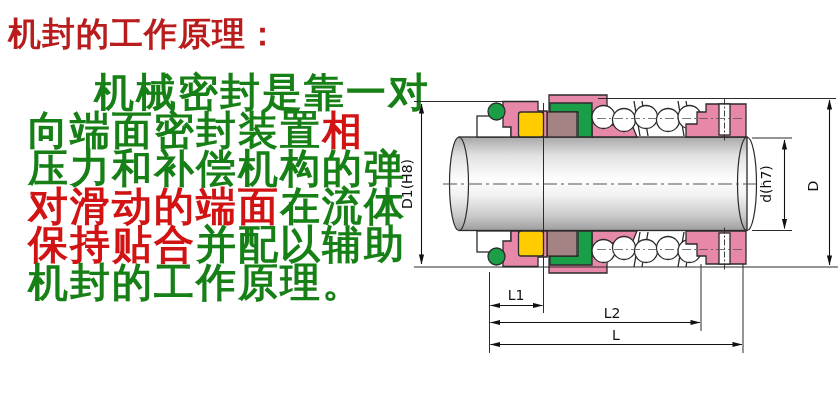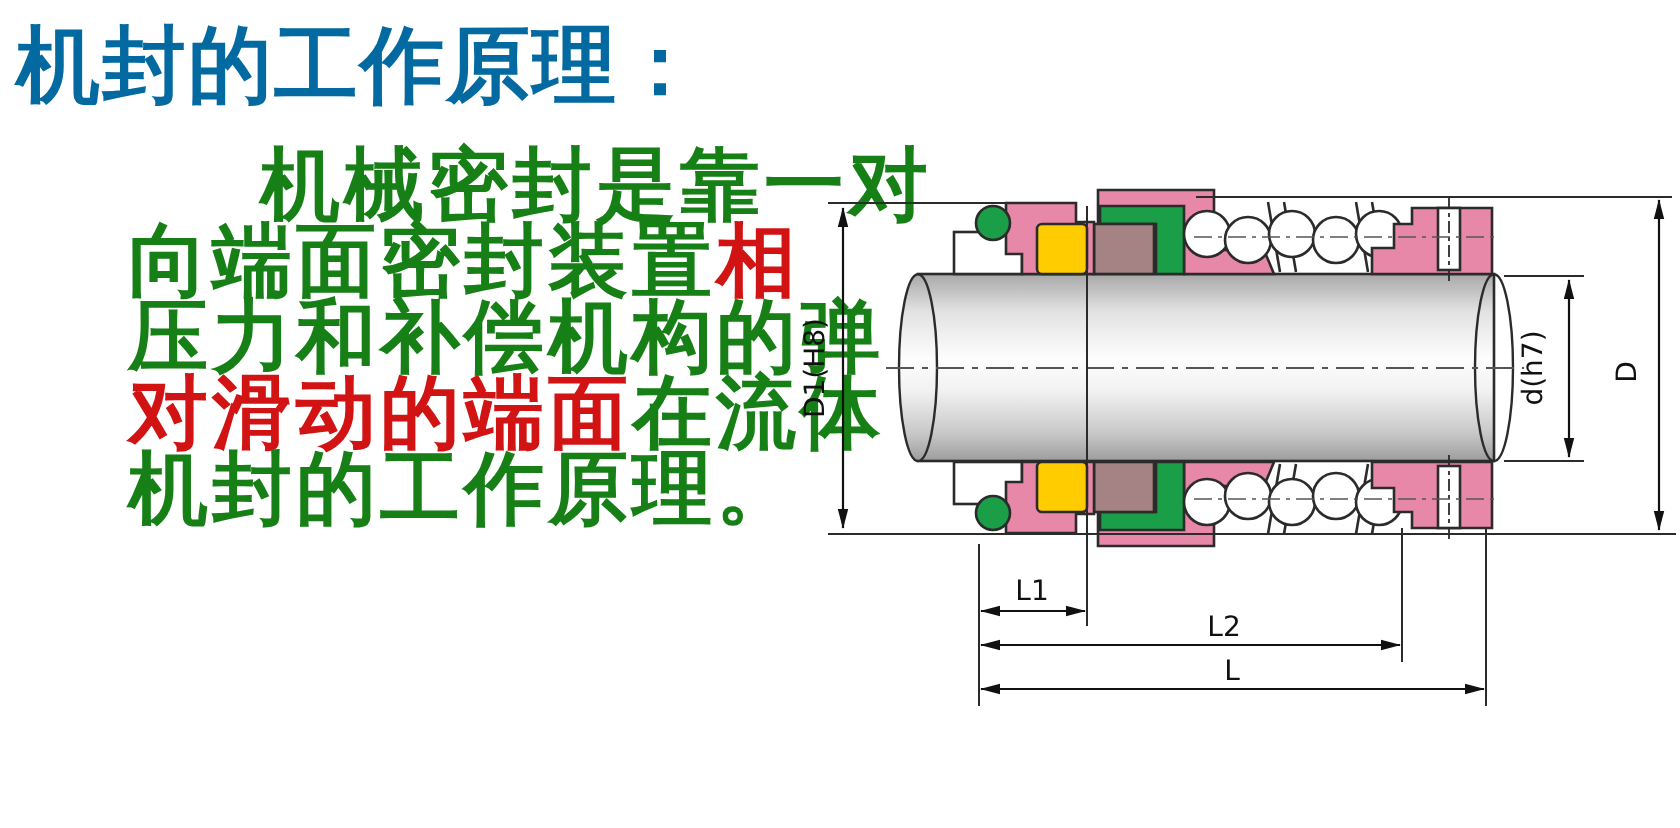--- a/index.html
+++ b/index.html
@@ -5,48 +5,48 @@
   html,body{margin:0;padding:0;}
   body{
     width:840px;height:414px;background:#ffffff;overflow:hidden;position:relative;
     font-family:"Liberation Sans","DejaVu Sans",sans-serif;
   }
   
   .textblock{position:absolute;left:8px;top:0;width:410px;}
   .tb-title{
     margin-top:16px;
     font-family:"Liberation Serif","DejaVu Serif",serif;
-    font-size:42px;line-height:37px;letter-spacing:1px;font-weight:bold;
-    color:#0369a1;white-space:nowrap;
+    font-size:33px;line-height:37px;letter-spacing:1px;font-weight:bold;
+    color:#b91c1c;white-space:nowrap;
   }
   .tb-body{
     position:absolute;left:20px;top:74px;width:400px;
     font-family:"Liberation Serif","DejaVu Serif",serif;
     font-size:40px;line-height:38px;letter-spacing:2px;font-weight:bold;
     white-space:nowrap;
-    margin-left:36px;
   }
   .line{height:38px;}
   .line.indent1{padding-left:66px;}
   .g{color:#168016;}
   .r{color:#d11313;}
   
   .diagram{position:absolute;left:0;top:0;width:840px;height:414px;}
   svg text{font-family:"DejaVu Sans","Liberation Sans",sans-serif;font-size:14px;fill:#111;}
 </style>
 </head>
 <body>
 
 <div class="textblock">
   <div class="tb-title">机封的工作原理：</div>
   <div class="tb-body">
     <div class="line indent1"><span class="g">机械密封是靠一对</span></div>
     <div class="line"><span class="g">向端面密封装置</span><span class="r">相</span></div>
     <div class="line"><span class="g">压力和补偿机构的弹</span></div>
     <div class="line"><span class="r">对滑动的端面</span><span class="g">在流体</span></div>
+    <div class="line"><span class="r">保持贴合</span><span class="g">并配以辅助</span></div>
     <div class="line"><span class="g">机封的工作原理。</span></div>
   </div>
 </div>
 
 <svg class="diagram" viewBox="0 0 840 414" xmlns="http://www.w3.org/2000/svg">
   <defs>
     <marker id="ah" markerWidth="12" markerHeight="8" refX="10.5" refY="3" orient="auto-start-reverse" markerUnits="userSpaceOnUse">
       <path d="M11,3 L1,0.4 L1,5.6 Z" fill="#111"></path>
     </marker>
     <linearGradient id="shaftG" x1="0" y1="0" x2="0" y2="1">

